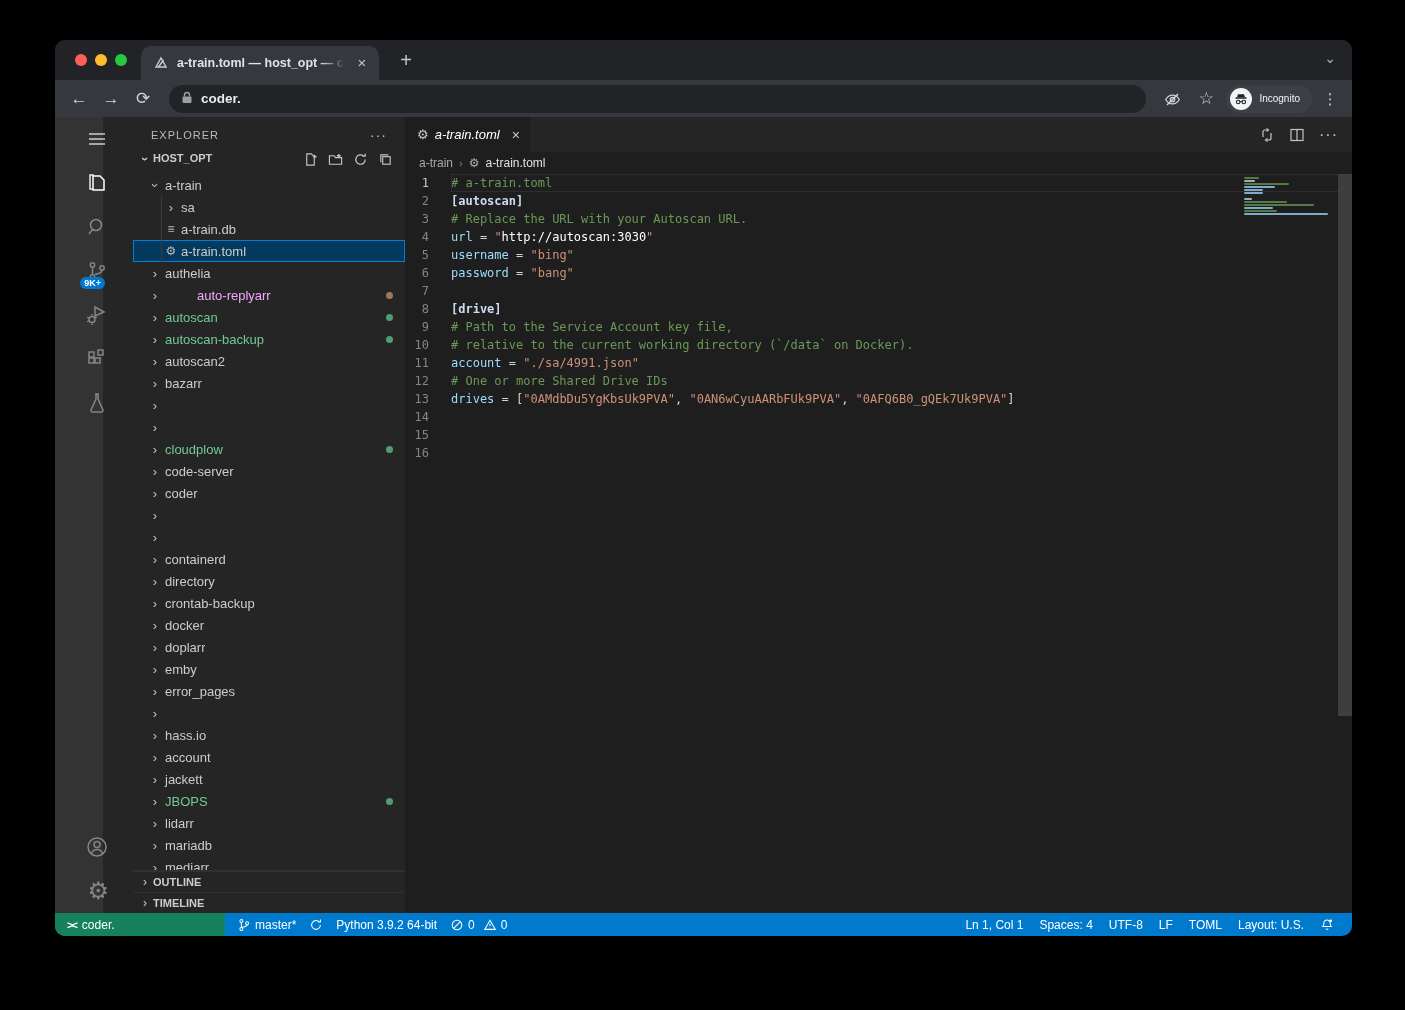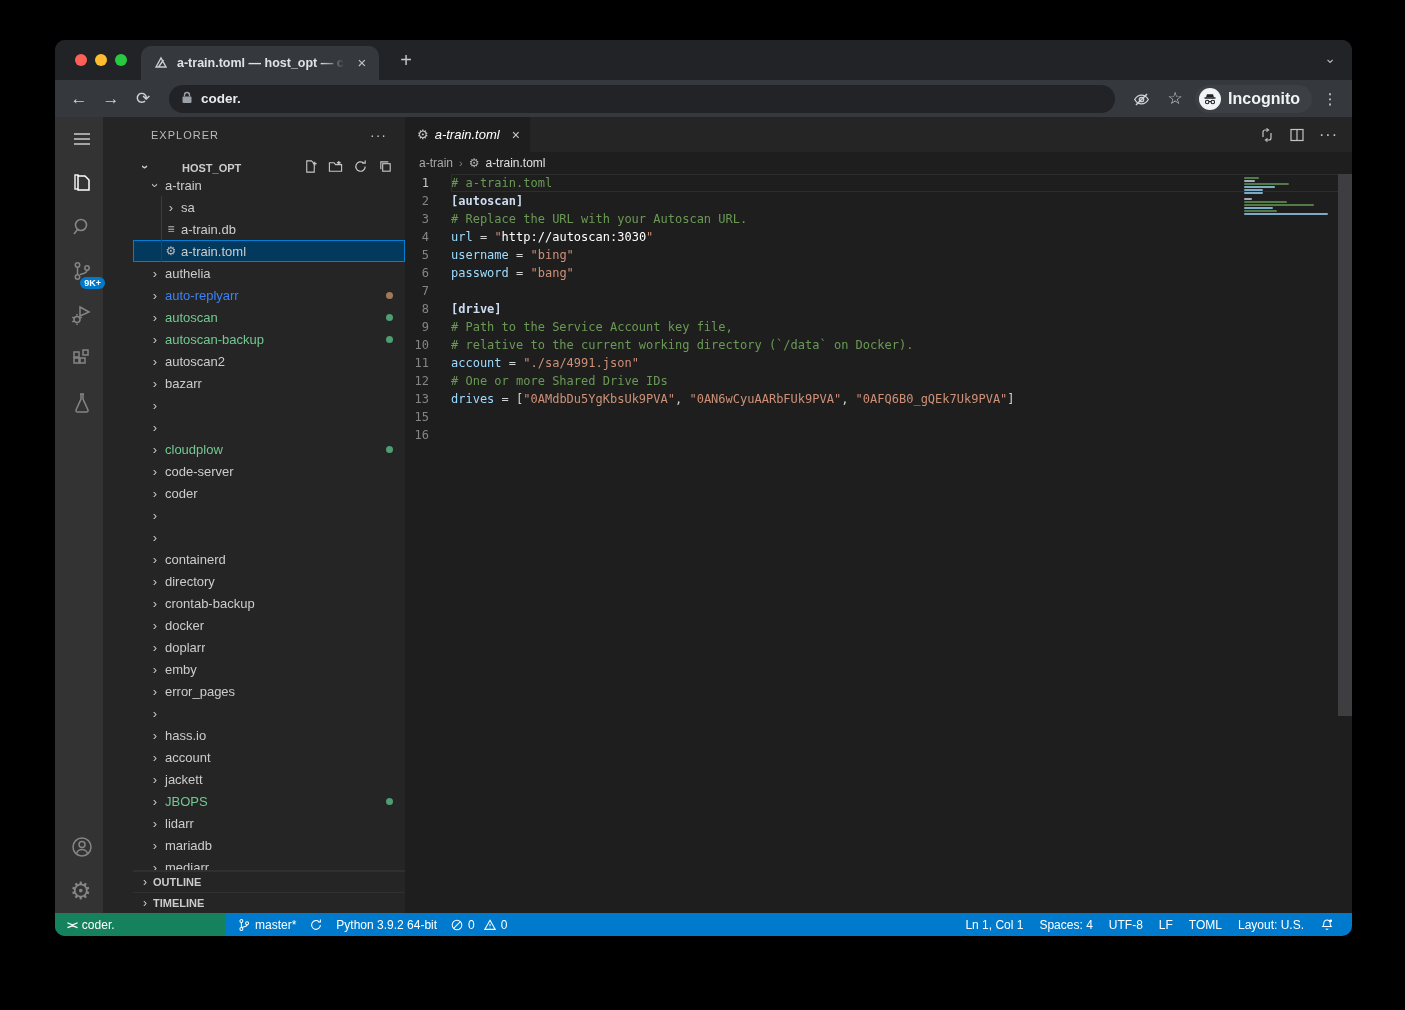--- a/index.html
+++ b/index.html
@@ -21,51 +21,51 @@
 
   .toolbar { height:37px; background:#35383c; display:flex; align-items:center; padding:0 10px; gap:4px; flex:0 0 auto; }
   .nav-ico { color:#cfd2d6; font-size:17px; width:28px; height:28px; text-align:center; line-height:28px; border-radius:50%; flex:0 0 auto; }
   .nav-ico svg { width:17px; height:17px; vertical-align:middle; }
   .urlbar { flex:1; height:28px; background:#212327; border-radius:14px; margin:0 8px; display:flex; align-items:center; padding:0 12px; gap:8px; }
   .urlbar .lock { color:#9aa0a6; }
   .urlbar .url-text { color:#e8eaed; font-size:13.5px; font-weight:600; }
   .toolbar-right { display:flex; align-items:center; gap:6px; }
   .incog-pill { display:flex; align-items:center; gap:7px; background:#3c4044; border-radius:14px; padding:3px 12px 3px 4px; }
   .incog-circle { width:22px; height:22px; background:#f1f3f4; border-radius:50%; display:flex; align-items:center; justify-content:center; color:#202124; }
-  .incog-label { color:#f1f3f4; font-size:16px; font-weight:700; }
+  .incog-label { color:#f1f3f4; font-size:10px; font-weight:400; }
   .kebab { color:#cfd2d6; font-size:15px; width:24px; text-align:center; letter-spacing:0; }
 
   
   .vscode { flex:1; display:flex; min-height:0; }
   .activitybar { width:48px; background:#333333; display:flex; flex-direction:column; align-items:center; flex:0 0 auto; }
-  .ab-item { width:60px; height:44px; display:flex; align-items:center; justify-content:flex-start; color:#858585; position:relative;padding-left:21px; }
+  .ab-item { width:60px; height:44px; display:flex; align-items:center; justify-content:flex-end; color:#858585; position:relative;padding-left:21px; }
   .ab-item svg { width:24px; height:24px; }
   .ab-item.active { color:#ffffff; }
   .ab-item.active::before { content:""; position:absolute; left:0; top:4px; bottom:4px; width:2px; background:#ffffff; }
   .ab-badge { position:absolute; right:4px; bottom:4px; background:#007acc; color:#fff; font-size:9px; font-weight:700; border-radius:9px; padding:1px 4px; }
   .ab-spacer { flex:1; }
 
   .sidebar { width:302px; background:#252526; flex:0 0 auto; display:flex; flex-direction:column; color:#cccccc; overflow:hidden;padding-left:30px; }
   .sb-title { height:35px; display:flex; align-items:center; padding:0 18px; font-size:11px; letter-spacing:1px; color:#bbbbbb; flex:0 0 auto; }
   .sb-title .more { margin-left:auto; color:#c5c5c5; font-size:14px; letter-spacing:1px; }
-  .section-head { height:22px; display:flex; align-items:flex-end; font-size:11px; font-weight:700; color:#cccccc; padding-left:4px; flex:0 0 auto;gap:29px; }
+  .section-head { height:22px; display:flex; align-items:flex-start; font-size:11px; font-weight:700; color:#cccccc; padding-left:4px; flex:0 0 auto; }
   .section-head .tw { width:16px; text-align:center; font-size:12px; }
   .head-icons { margin-left:auto; display:flex; gap:10px; padding-right:12px; color:#c5c5c5; }
   .head-icons svg { width:15px; height:15px; }
 
   .tree { flex:1; overflow:hidden; }
   .trow { height:22px; display:flex; align-items:center; font-size:13px; color:#cccccc; position:relative; cursor:pointer; }
   .trow .guide { position:absolute; left:28px; top:0; bottom:0; width:1px; background:#3c3c3c; }
   .trow .tw { width:16px; text-align:center; font-size:13px; color:#c5c5c5; flex:0 0 auto; display:inline-block; }
   .tw.exp { transform:rotate(90deg); }
   .trow .ficon { width:16px; text-align:center; font-size:12px; color:#b9b9b9; flex:0 0 auto; }
   .trow .lbl { white-space:nowrap; overflow:hidden; padding-left:2px; }
   .trow .dot { margin-left:auto; margin-right:12px; width:7px; height:7px; border-radius:50%; flex:0 0 auto; }
   .trow.sel { background:#04395e; outline:1px solid #007fd4; outline-offset:-1px; }
-  .c-green { color:#73c991; } .c-mod { color:#3b82f6; }
+  .c-green { color:#73c991; } .c-mod { color:#f0abfc;margin-left:32px; }
   .d-green { background:#4f9e71; } .d-mod { background:#a1795a; }
 
   .sb-bottom { flex:0 0 auto; border-top:1px solid #303031; }
   .sb-sec { height:21px; display:flex; align-items:center; font-size:11px; font-weight:700; color:#cccccc; padding-left:4px; border-top:1px solid #303031; }
   .sb-sec .tw { width:16px; text-align:center; font-size:12px; font-weight:400; }
 
   
   .editor { flex:1; display:flex; flex-direction:column; background:#1e1e1e; min-width:0; position:relative; }
   .tabbar { height:35px; background:#252526; display:flex; align-items:stretch; flex:0 0 auto; }
   .etab { background:#1e1e1e; display:flex; align-items:center; gap:6px; padding:0 10px 0 12px; font-size:13px; color:#ffffff; }
@@ -436,20 +436,21 @@
             <div class="cline"><span class="ln">4</span><span class="ctext"><span class="tok-key">url</span><span class="tok-pl"> = </span><span class="tok-str">"</span><span class="tok-lnk">http://autoscan:3030</span><span class="tok-str">"</span></span></div>
             <div class="cline"><span class="ln">5</span><span class="ctext"><span class="tok-key">username</span><span class="tok-pl"> = </span><span class="tok-str">"bing"</span></span></div>
             <div class="cline"><span class="ln">6</span><span class="ctext"><span class="tok-key">password</span><span class="tok-pl"> = </span><span class="tok-str">"bang"</span></span></div>
             <div class="cline"><span class="ln">7</span><span class="ctext"></span></div>
             <div class="cline"><span class="ln">8</span><span class="ctext"><span class="tok-sec">[drive]</span></span></div>
             <div class="cline"><span class="ln">9</span><span class="ctext"><span class="tok-cm"># Path to the Service Account key file,</span></span></div>
             <div class="cline"><span class="ln">10</span><span class="ctext"><span class="tok-cm"># relative to the current working directory (`/data` on Docker).</span></span></div>
             <div class="cline"><span class="ln">11</span><span class="ctext"><span class="tok-key">account</span><span class="tok-pl"> = </span><span class="tok-str">"./sa/4991.json"</span></span></div>
             <div class="cline"><span class="ln">12</span><span class="ctext"><span class="tok-cm"># One or more Shared Drive IDs</span></span></div>
             <div class="cline"><span class="ln">13</span><span class="ctext"><span class="tok-key">drives</span><span class="tok-pl"> = [</span><span class="tok-str">"0AMdbDu5YgKbsUk9PVA"</span><span class="tok-pl">, </span><span class="tok-str">"0AN6wCyuAARbFUk9PVA"</span><span class="tok-pl">, </span><span class="tok-str">"0AFQ6B0_gQEk7Uk9PVA"</span><span class="tok-pl">]</span></span></div>
+            <div class="cline"><span class="ln">14</span><span class="ctext"></span></div>
             <div class="cline"><span class="ln">15</span><span class="ctext"></span></div>
             <div class="cline"><span class="ln">16</span><span class="ctext"></span></div>
           </div>
         <div class="minimap" id="minimap">
             <div class="mbar" style="width: 15.4px; background: rgb(106, 153, 85); opacity: 0.75;"></div>
             <div class="mbar" style="width: 11px; background: rgb(203, 220, 241); opacity: 0.75;"></div>
             <div class="mbar" style="width: 45.1px; background: rgb(106, 153, 85); opacity: 0.75;"></div>
             <div class="mbar" style="width: 30.8px; background: rgb(156, 220, 254); opacity: 0.75;"></div>
             <div class="mbar" style="width: 18.7px; background: rgb(156, 220, 254); opacity: 0.75;"></div>
             <div class="mbar" style="width: 18.7px; background: rgb(156, 220, 254); opacity: 0.75;"></div>

